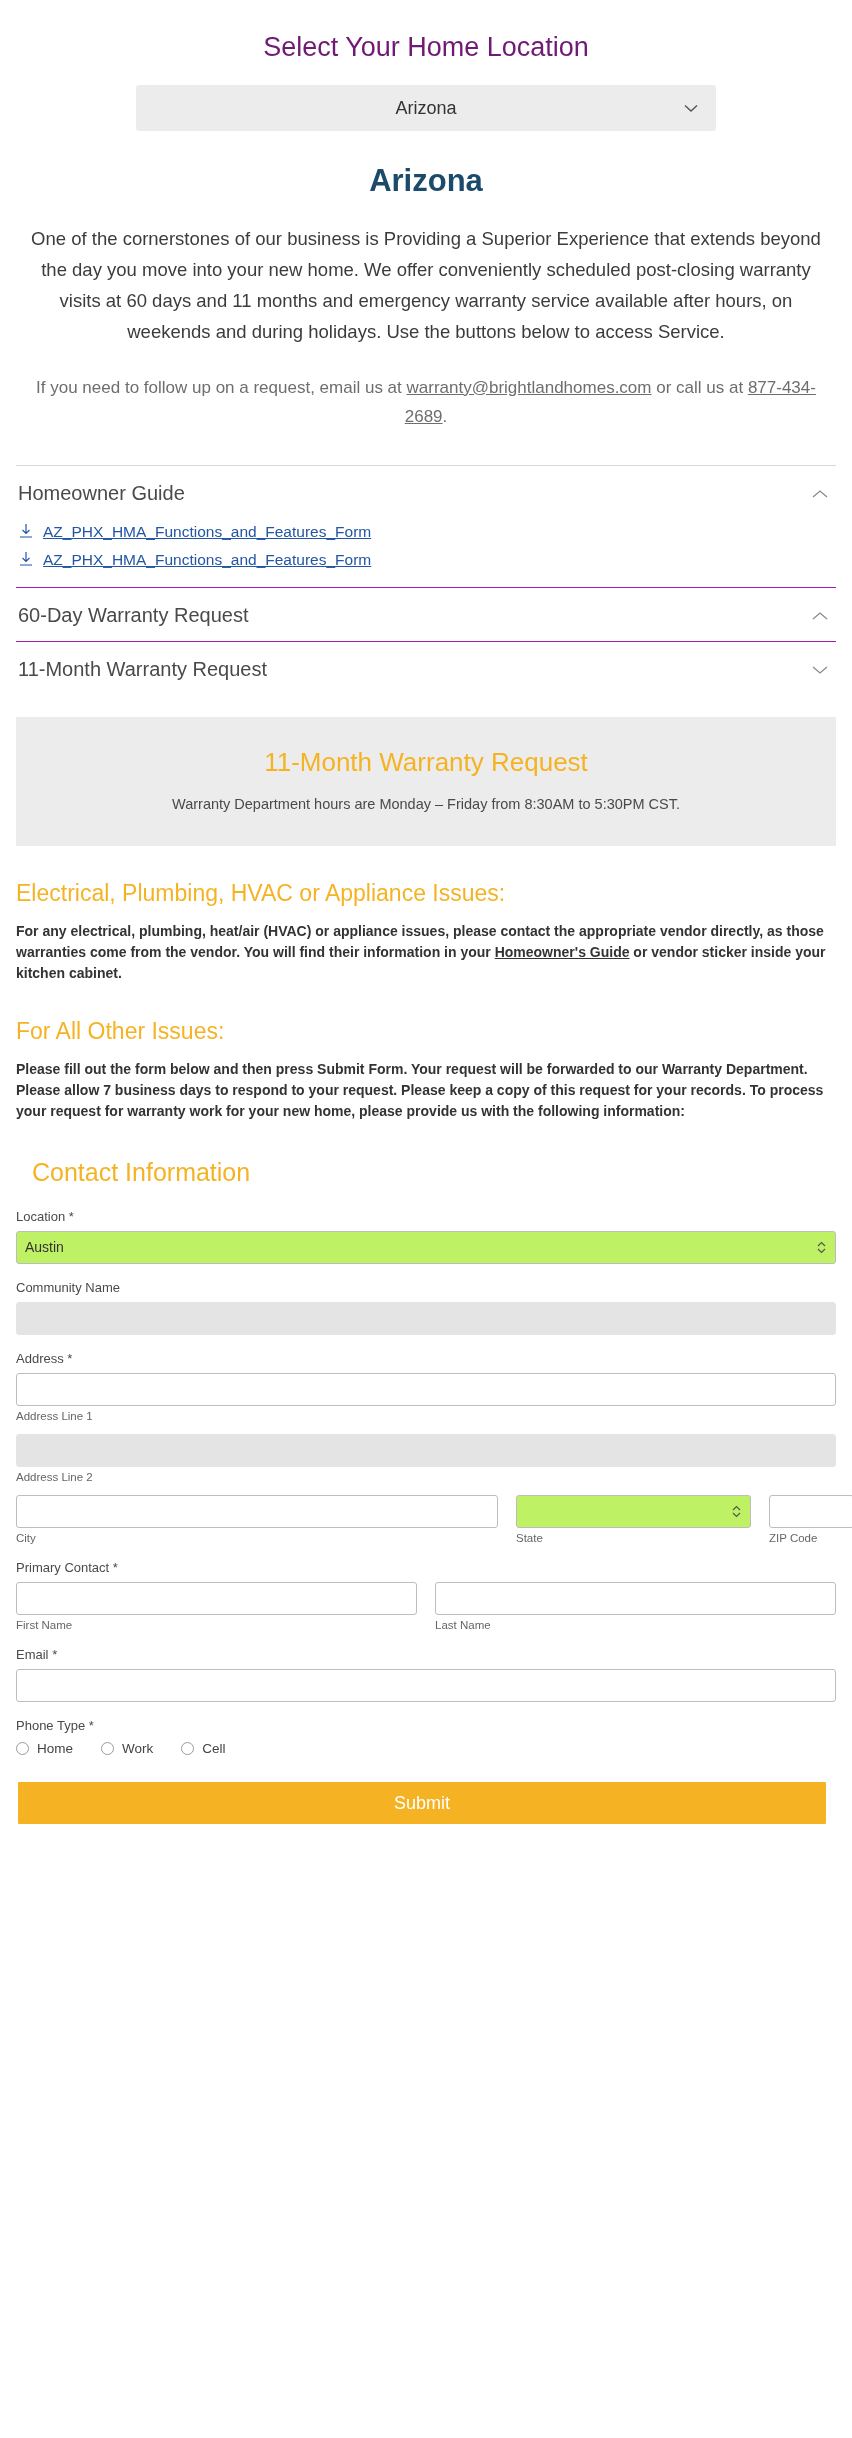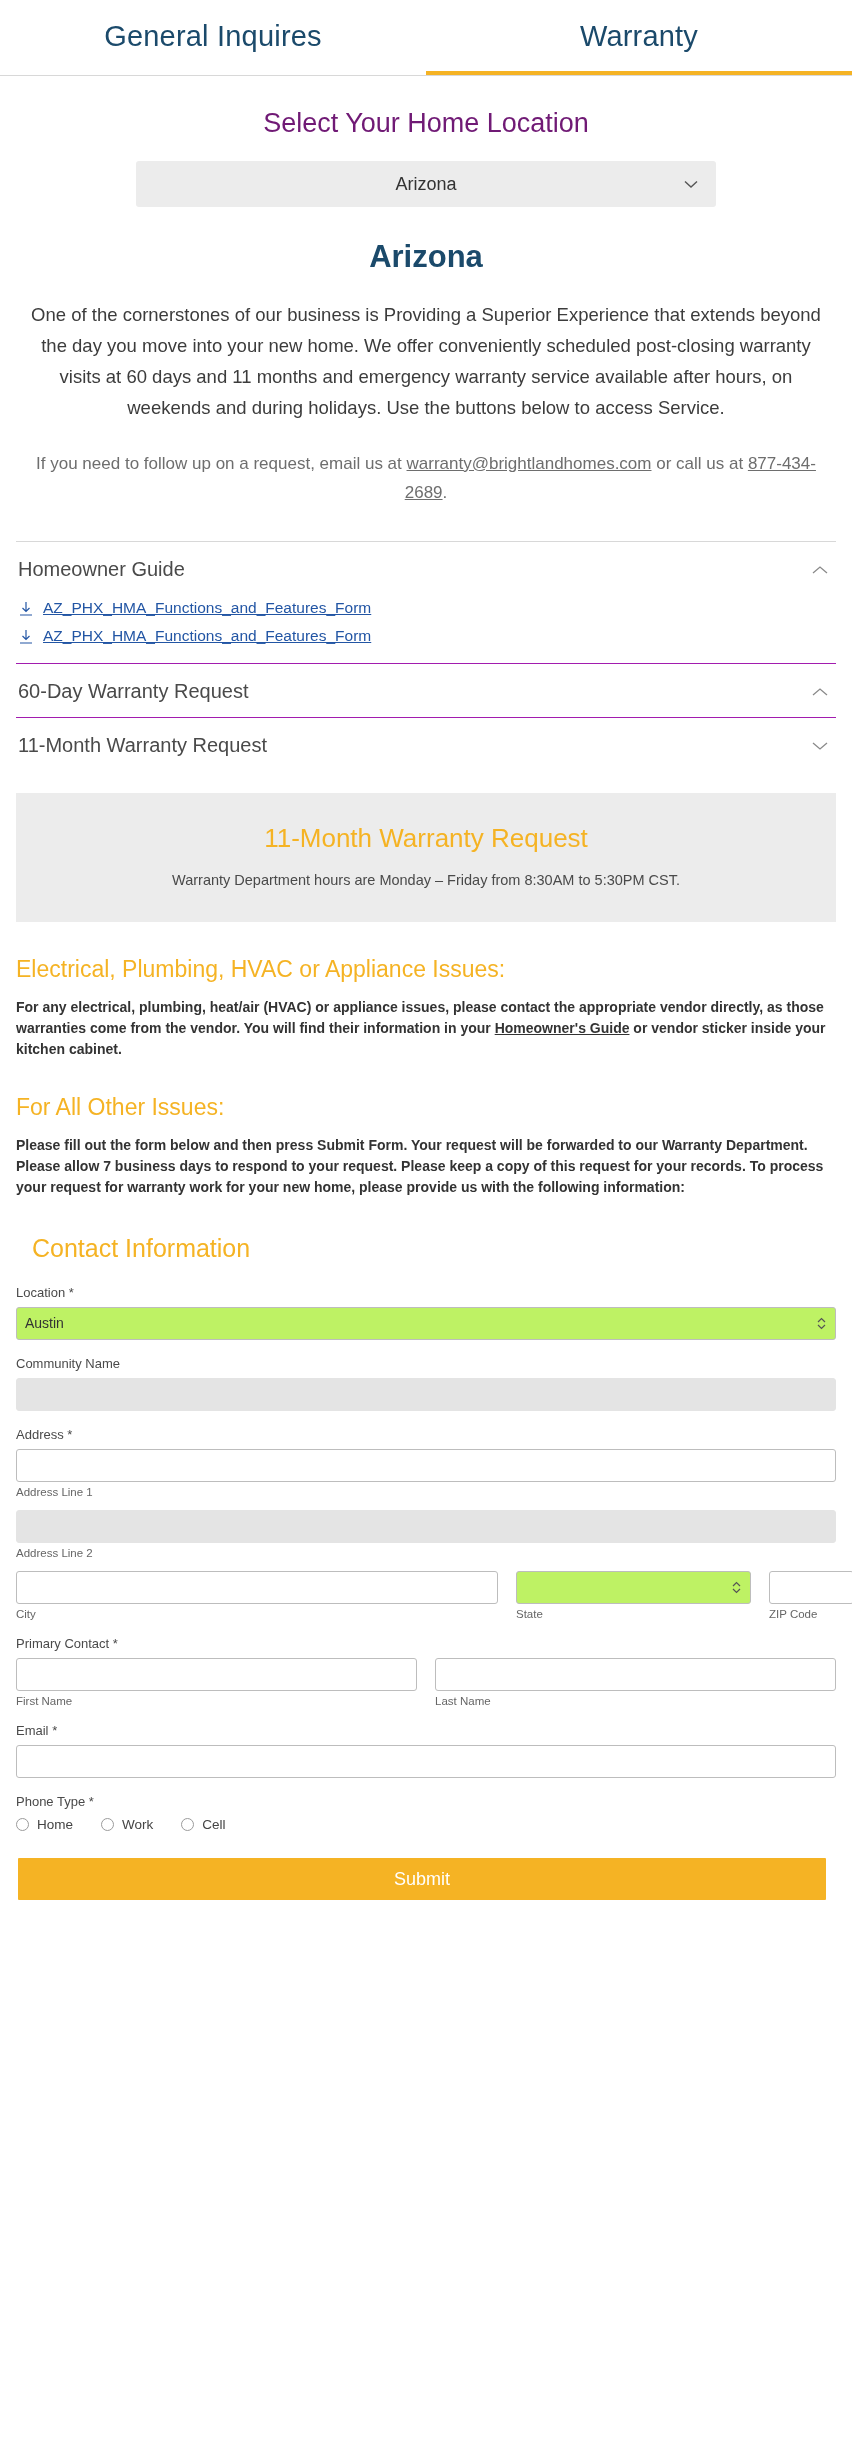--- a/index.html
+++ b/index.html
@@ -134,21 +134,21 @@
   }
   .acc-sep { border-bottom: 1px solid #a21caf; }
   .acc-chev {
     font-size: 15px;
     color: #8a8a8a;
     margin-right: 6px;
   }
   .acc-body { padding: 0 2px 12px 2px; }
   .file-row {
     display: flex;
-    align-items: flex-end;
+    align-items: flex-start;
     gap: 9px;
     padding: 4px 0 6px 0;
   }
   .dl-icon {
     width: 16px;
     height: 16px;
     display: inline-block;
     position: relative;
     flex: 0 0 16px;
   }
@@ -301,28 +301,20 @@
     cursor: pointer;
     font-family: "Liberation Sans", sans-serif;
     border-radius: 1px;
   }
 </style>
 </head>
 <body>
 
 <div class="page">
 
-  <div class="tabs">
-    <div class="tab">
-      <span>General Inquires</span>
-    </div>
-    <div class="tab active">
-      <span>Warranty</span>
-    </div>
-  </div>
 
   <div class="content">
 
     <h2 class="select-heading">Select Your Home Location</h2>
 
     <div class="select-wrap">
       <div class="state-select">
         <span class="val">Arizona</span>
         <span class="chev">
           <svg width="14" height="9" viewBox="0 0 14 9" aria-hidden="true">

